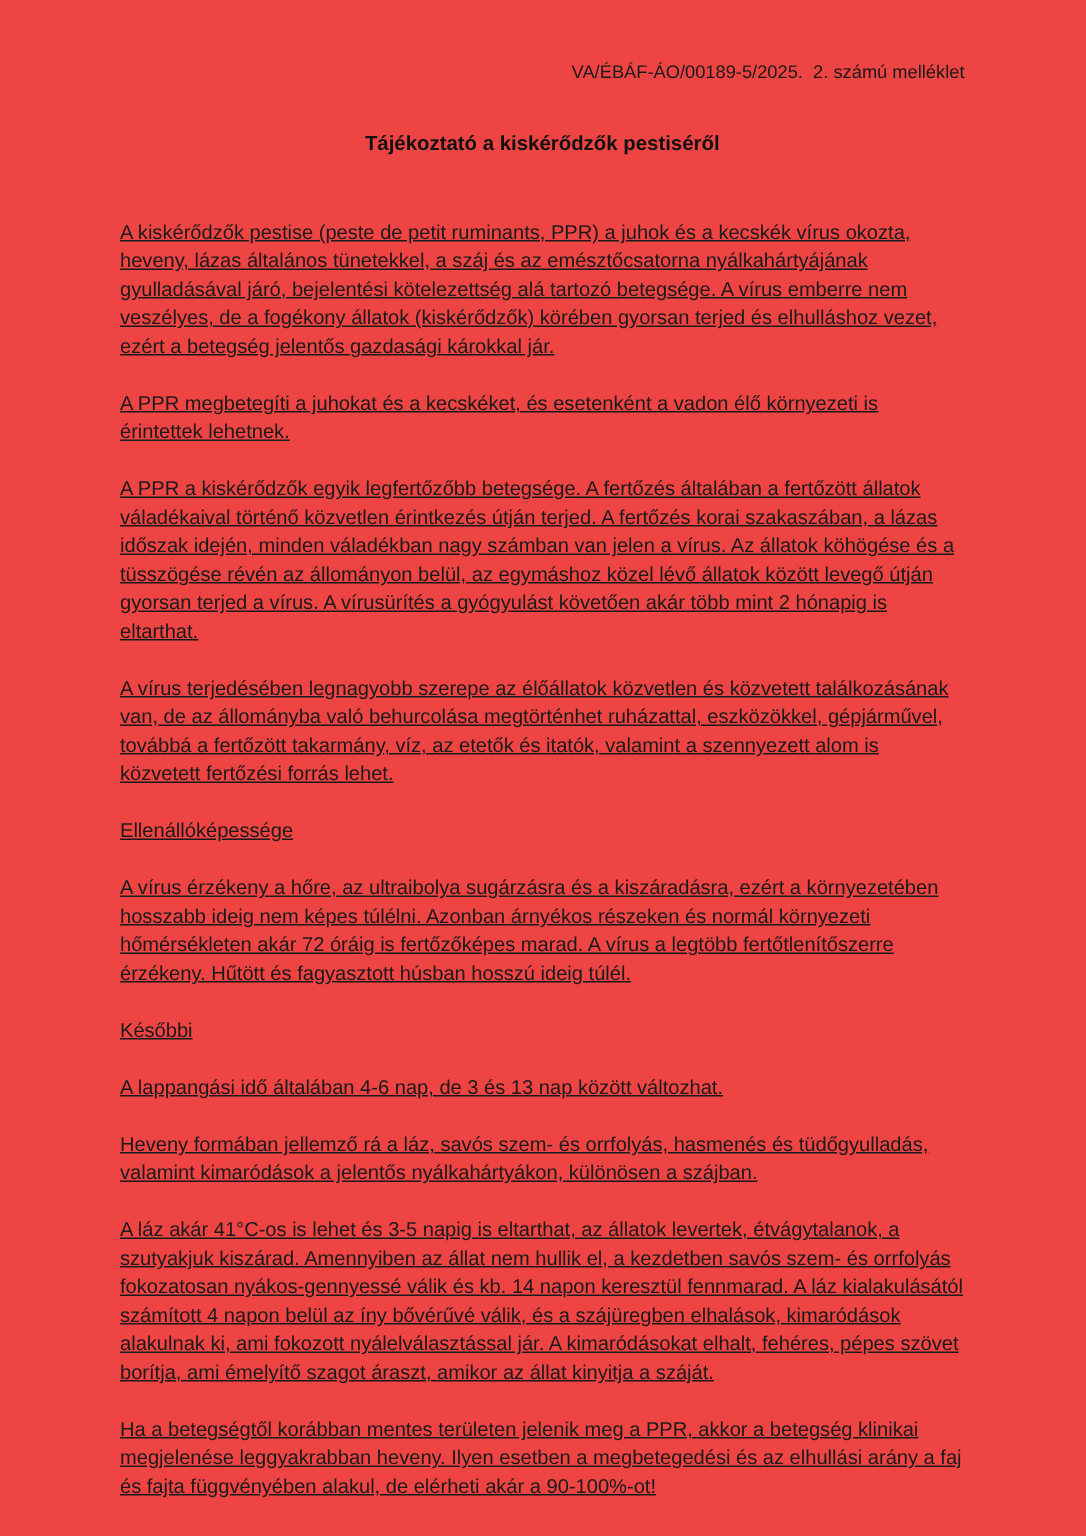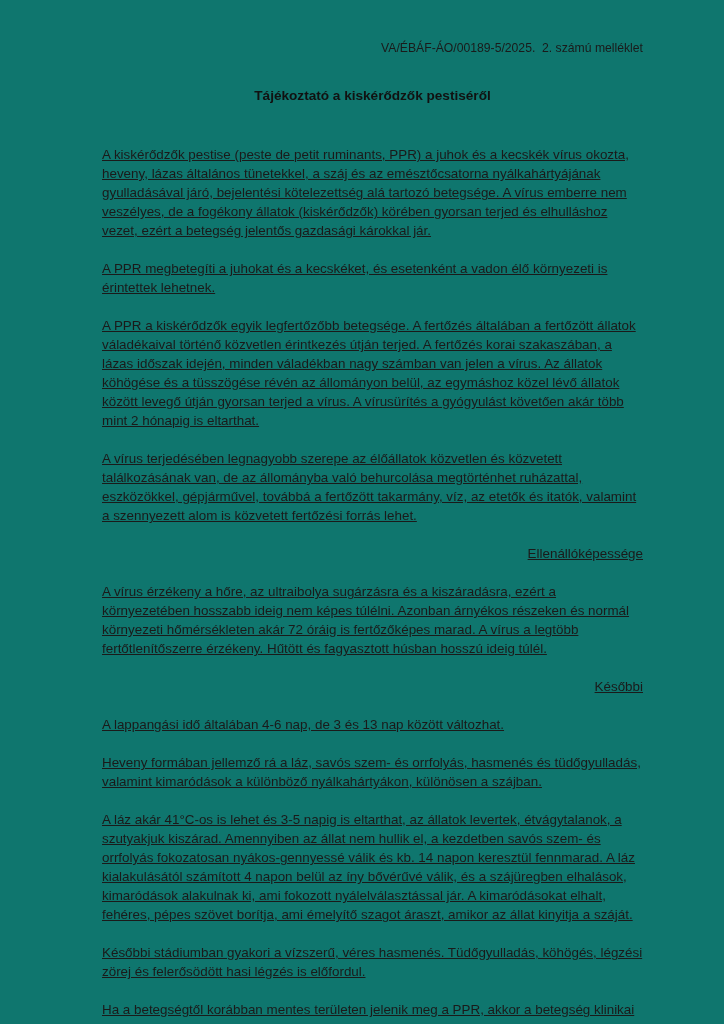--- a/index.html
+++ b/index.html
@@ -5,23 +5,23 @@
   html, body {
     margin: 0;
     padding: 0;
     background: #ffffff;
   }
   .page {
     position: relative;
     width: 724px;
     height: 1024px;
     margin: 0 auto;
-    background: #0f766e;
+    background: #ef4444;
     box-sizing: border-box;
-    padding: 41px 81px 0 102px;
+    padding: 41px 81px 0 80px;
     font-family: "Liberation Sans", "DejaVu Sans", sans-serif;
     color: #1a1a1a;
     overflow: hidden;
   }
   .doc-reference {
     font-size: 12.2px;
     line-height: 14px;
     text-align: right;
     white-space: pre-wrap;
     color: #1a1a1a;
@@ -41,38 +41,36 @@
   .block {
     font-size: 13.4px;
     line-height: 19px;
     margin: 0 0 19px 0;
     color: #1a1a1a;
     text-align: left;
     text-decoration: underline;
   }
   .block.heading {
     font-weight: normal; 
-    text-align: right;
   }
 </style>
 </head>
 <body>
 
 <div class="page">
   <div class="doc-reference">VA/ÉBÁF-ÁO/00189-5/2025.  2. számú melléklet</div>
 
   <h1 class="doc-title">Tájékoztató a kiskérődzők pestiséről</h1>
 
   <main class="doc-body">
       <p class="block">A kiskérődzők pestise (peste de petit ruminants, PPR) a juhok és a kecskék vírus okozta, heveny, lázas általános tünetekkel, a száj és az emésztőcsatorna nyálkahártyájának gyulladásával járó, bejelentési kötelezettség alá tartozó betegsége. A vírus emberre nem veszélyes, de a fogékony állatok (kiskérődzők) körében gyorsan terjed és elhulláshoz vezet, ezért a betegség jelentős gazdasági károkkal jár.</p>
       <p class="block">A PPR megbetegíti a juhokat és a kecskéket, és esetenként a vadon élő környezeti is érintettek lehetnek.</p>
       <p class="block">A PPR a kiskérődzők egyik legfertőzőbb betegsége. A fertőzés általában a fertőzött állatok váladékaival történő közvetlen érintkezés útján terjed. A fertőzés korai szakaszában, a lázas időszak idején, minden váladékban nagy számban van jelen a vírus. Az állatok köhögése és a tüsszögése révén az állományon belül, az egymáshoz közel lévő állatok között levegő útján gyorsan terjed a vírus. A vírusürítés a gyógyulást követően akár több mint 2 hónapig is eltarthat.</p>
       <p class="block">A vírus terjedésében legnagyobb szerepe az élőállatok közvetlen és közvetett találkozásának van, de az állományba való behurcolása megtörténhet ruházattal, eszközökkel, gépjárművel, továbbá a fertőzött takarmány, víz, az etetők és itatók, valamint a szennyezett alom is közvetett fertőzési forrás lehet.</p>
       <p class="block heading">Ellenállóképessége</p>
       <p class="block">A vírus érzékeny a hőre, az ultraibolya sugárzásra és a kiszáradásra, ezért a környezetében hosszabb ideig nem képes túlélni. Azonban árnyékos részeken és normál környezeti hőmérsékleten akár 72 óráig is fertőzőképes marad. A vírus a legtöbb fertőtlenítőszerre érzékeny. Hűtött és fagyasztott húsban hosszú ideig túlél.</p>
       <p class="block heading">Későbbi</p>
       <p class="block">A lappangási idő általában 4-6 nap, de 3 és 13 nap között változhat.</p>
-      <p class="block">Heveny formában jellemző rá a láz, savós szem- és orrfolyás, hasmenés és tüdőgyulladás, valamint kimaródások a különböző nyálkahártyákon, különösen a szájban.</p>
+      <p class="block">Heveny formában jellemző rá a láz, savós szem- és orrfolyás, hasmenés és tüdőgyulladás, valamint kimaródások a jelentős nyálkahártyákon, különösen a szájban.</p>
       <p class="block">A láz akár 41°C-os is lehet és 3-5 napig is eltarthat, az állatok levertek, étvágytalanok, a szutyakjuk kiszárad. Amennyiben az állat nem hullik el, a kezdetben savós szem- és orrfolyás fokozatosan nyákos-gennyessé válik és kb. 14 napon keresztül fennmarad. A láz kialakulásától számított 4 napon belül az íny bővérűvé válik, és a szájüregben elhalások, kimaródások alakulnak ki, ami fokozott nyálelválasztással jár. A kimaródásokat elhalt, fehéres, pépes szövet borítja, ami émelyítő szagot áraszt, amikor az állat kinyitja a száját.</p>
-      <p class="block">Későbbi stádiumban gyakori a vízszerű, véres hasmenés. Tüdőgyulladás, köhögés, légzési zörej és felerősödött hasi légzés is előfordul.</p>
       <p class="block">Ha a betegségtől korábban mentes területen jelenik meg a PPR, akkor a betegség klinikai megjelenése leggyakrabban heveny. Ilyen esetben a megbetegedési és az elhullási arány a faj és fajta függvényében alakul, de elérheti akár a 90-100%-ot!</p>
     </main>
 </div>
 
 </body></html>

